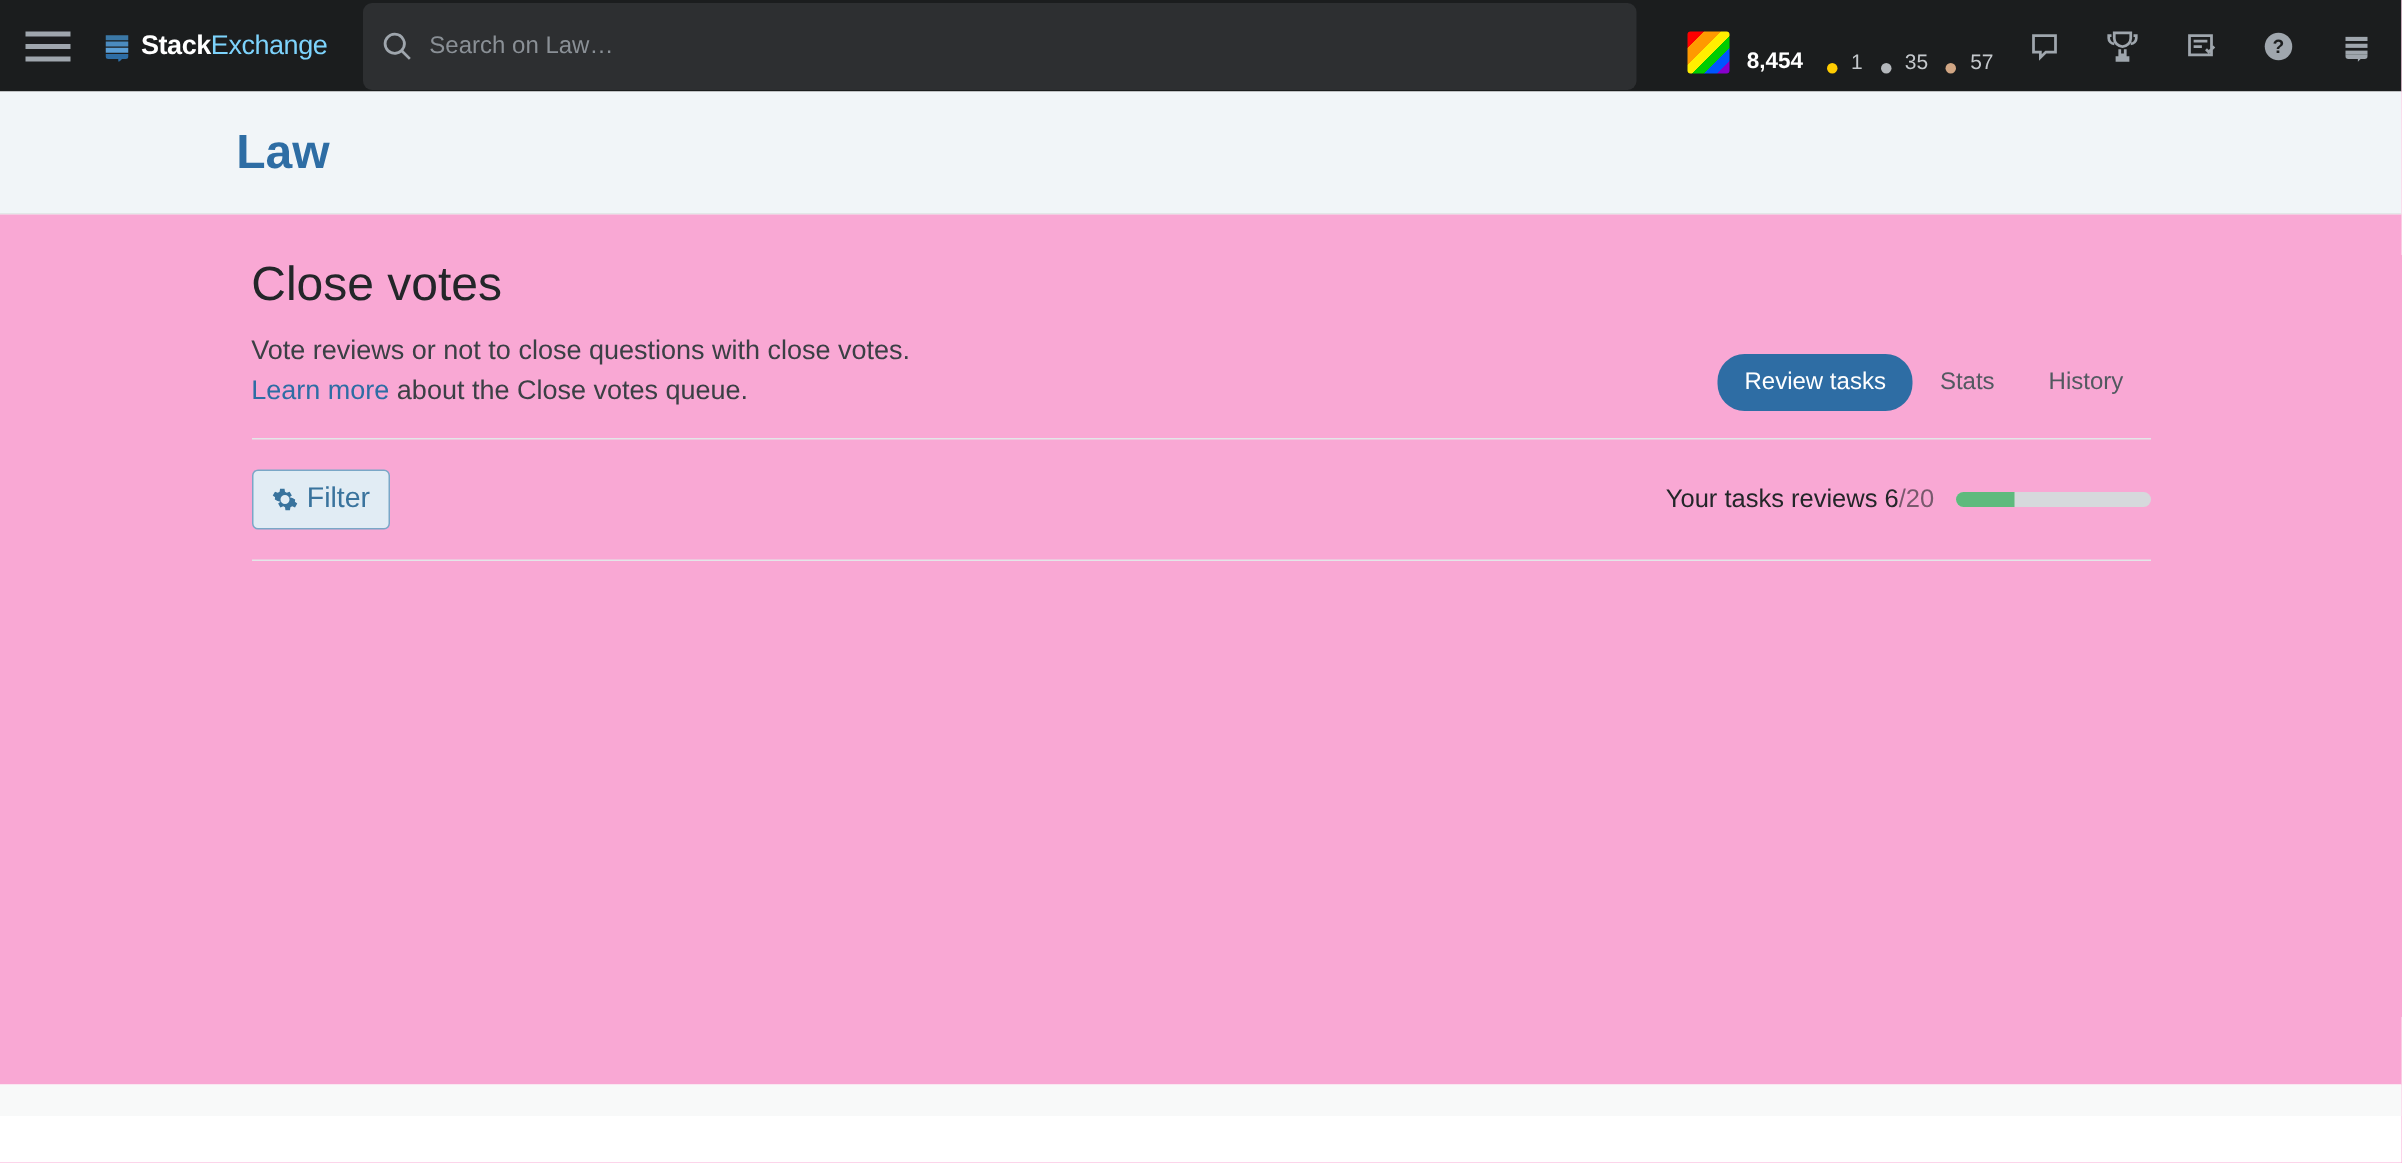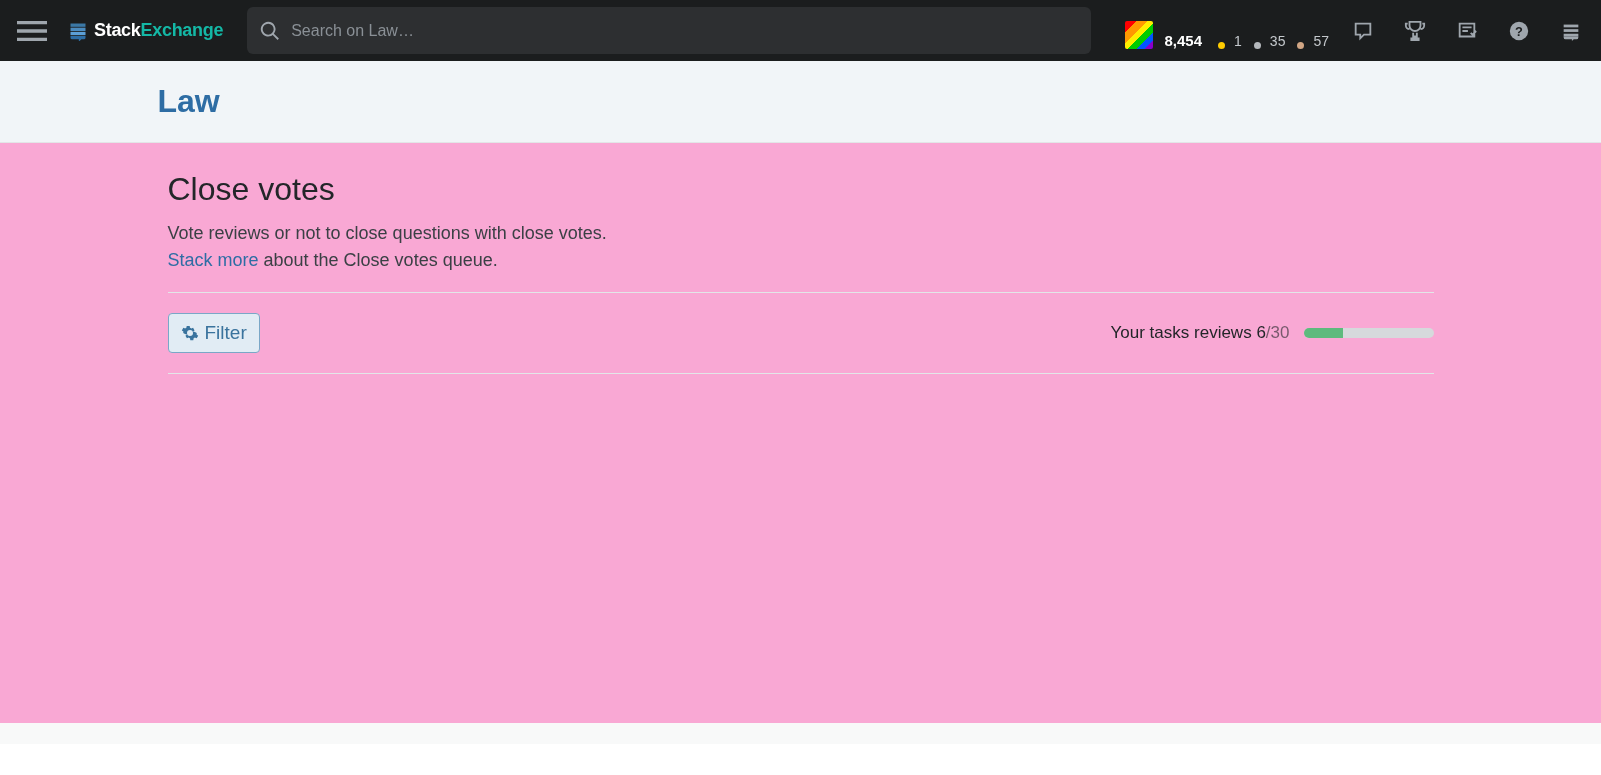--- a/index.html
+++ b/index.html
@@ -25,21 +25,21 @@
   }
   .hamburger svg { fill:#9fa6ad; }
   .logo-wrap { display:flex; align-items:center; gap:6px; padding:0 8px; cursor:pointer;}
   .logo-icon { width:20px; height:20px; }
   .logo-text { color:#cfd2d6; font-size:18px; font-weight:400; letter-spacing:-0.3px;}
   .logo-text b { color:#fff; font-weight:700; }
   .searchbar {
     flex:1;
     background:#2d2f31;
     border-radius:6px;
-    height:47px;
+    height:58px;
     display:flex;
     align-items:center;
     padding:0 12px;
     margin:0 8px;
   }
   .searchbar svg { fill:#9fa6ad; width:22px; height:22px; }
   .searchbar input {
     flex:1; background:transparent; border:none; outline:none;
     color:#cfd2d6; font-size:16px; padding-left:10px;
   }
@@ -112,21 +112,21 @@
         <path d="M3 6h18v2H3zM3 11h18v2H3zM3 16h18v2H3z"></path>
       </svg>
   </div>
   <div class="logo-wrap">
     <svg class="logo-icon" viewBox="0 0 24 24">
       <rect x="3" y="3" width="18" height="4" fill="#3b78a6"></rect>
       <rect x="3" y="8" width="18" height="4" fill="#4b8bbf"></rect>
       <rect x="3" y="13" width="18" height="4" fill="#5c9fd6"></rect>
       <path d="M3 18h18v2a2 2 0 0 1-2 2h-3l-3 3v-3H5a2 2 0 0 1-2-2z" fill="#2e6da4"></path>
     </svg>
-    <span class="logo-text"><b>Stack</b><span style="color:#14b8a6;font-weight:700">Exchange</span></span>
+    <span class="logo-text"><b>Stack</b><span style="color:#7dd3fc;font-weight:400">Exchange</span></span>
   </div>
   <div class="searchbar">
     <svg viewBox="0 0 24 24">
         <path d="M10 2a8 8 0 1 0 4.9 14.3l5.4 5.4 1.4-1.4-5.4-5.4A8 8 0 0 0 10 2zm0 2a6 6 0 1 1 0 12 6 6 0 0 1 0-12z"></path>
       </svg>
     <input type="text" placeholder="Search on Law…" style="">
   </div>
   <div class="right-cluster">
     <div class="avatar"></div>
     <span class="rep">8,454</span>
@@ -175,34 +175,39 @@
   </div>
 </div>
 
 <div class="content">
   <div class="main-inner">
     <h1 class="page-title">Close votes</h1>
 
     <div class="desc-row">
       <div class="desc-text">
         <span>Vote reviews or not to close questions with close votes.</span><br>
-        <a href="#">Stack more</a><span> about the Close votes queue.</span>
+        <a href="#">Learn more</a><span> about the Close votes queue.</span>
+      </div>
+      <div class="tabs">
+        <div class="tab active">Review tasks</div>
+        <div class="tab">Stats</div>
+        <div class="tab">History</div>
       </div>
     </div>
 
     <div class="filter-row">
       <button class="filter-btn">
         <svg viewBox="0 0 24 24">
             <path d="M12 8a4 4 0 1 0 0 8 4 4 0 0 0 0-8zm9 4a9 9 0 0 1-.2 1.9l2.1 1.6-2 3.5-2.5-1a7 7 0 0 1-1.6.9l-.4 2.6h-4l-.4-2.6a7 7 0 0 1-1.6-.9l-2.5 1-2-3.5 2.1-1.6A9 9 0 0 1 3 12a9 9 0 0 1 .2-1.9L1.1 8.5l2-3.5 2.5 1a7 7 0 0 1 1.6-.9L7.6 2.5h4l.4 2.6a7 7 0 0 1 1.6.9l2.5-1 2 3.5-2.1 1.6A9 9 0 0 1 21 12z"></path>
           </svg>
         <span>Filter</span>
       </button>
       <div class="progress-wrap">
         <span class="progress-label">
-          <span>Your tasks reviews </span><span>6</span><span style="opacity:.6">/</span><span style="opacity:.6">30</span>
+          <span>Your tasks reviews </span><span>6</span><span style="opacity:.6">/</span><span style="opacity:.6">20</span>
         </span>
         <div class="progress-bar">
           <div class="progress-fill" id="progress-fill" style="width: 30%;"></div>
         </div>
       </div>
     </div>
   </div>
 </div>
 
 <div class="footer-band"></div>

